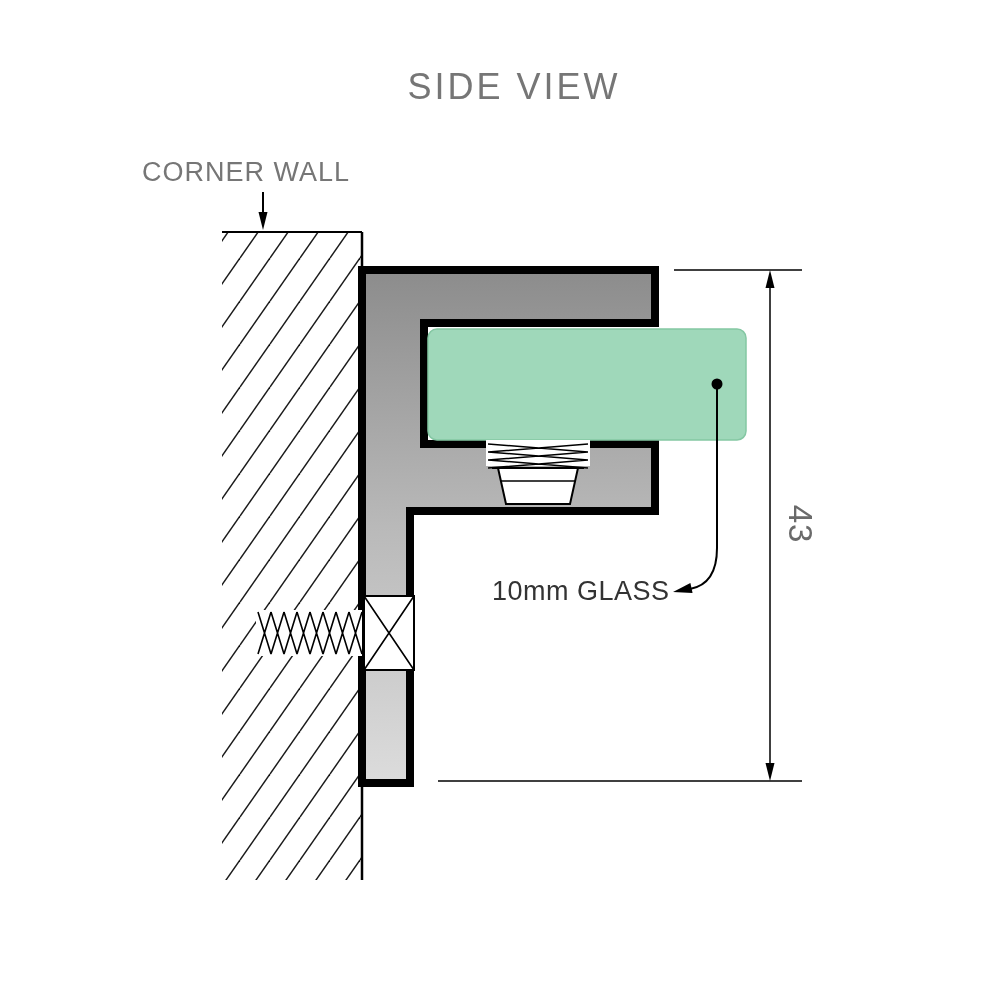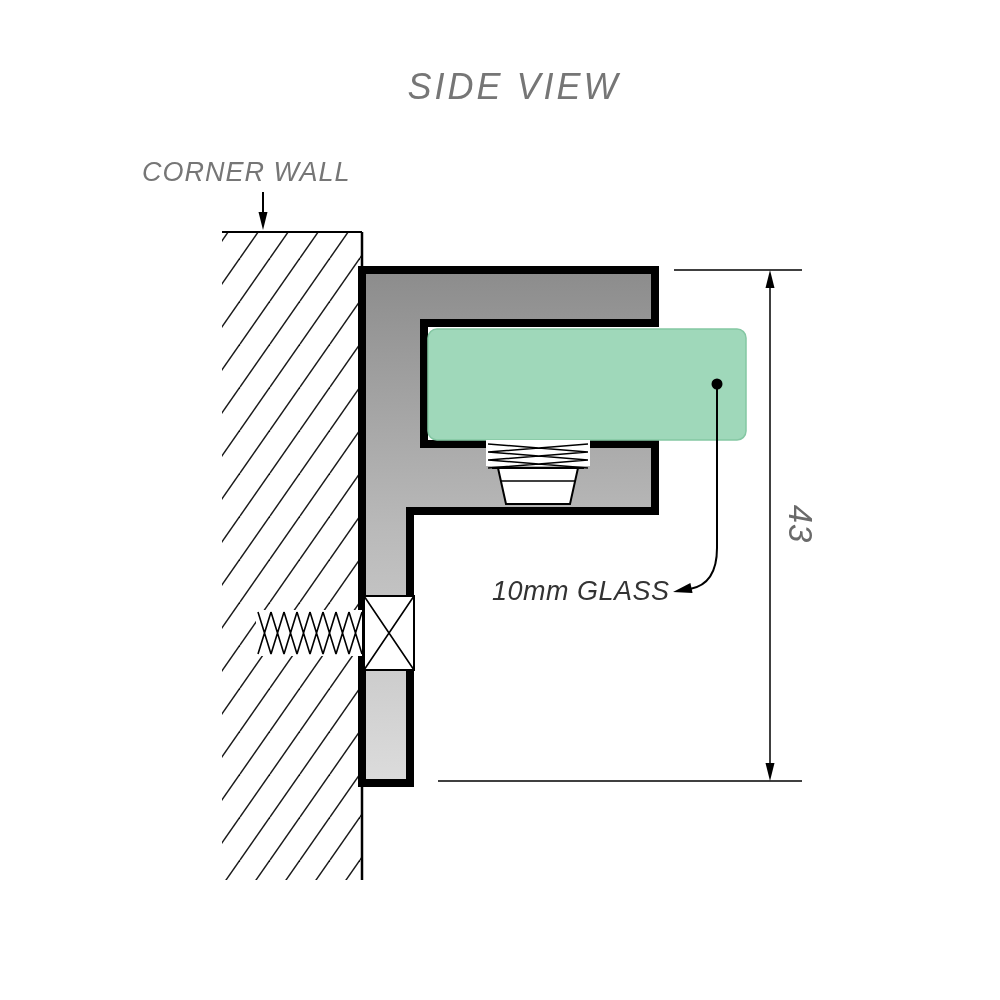--- a/index.html
+++ b/index.html
@@ -8,21 +8,20 @@
     background: #ffffff;
     width: 1000px;
     height: 1000px;
     overflow: hidden;
   }
   .canvas {
     position: relative;
     width: 1000px;
     height: 1000px;
     background: #ffffff;
-    font-style: italic;
   }
   svg { display: block; }
   text {
     font-family: "Liberation Sans", sans-serif;
   }
   .title-text   { font-size: 36px; letter-spacing: 3px; }
   .label-text   { font-size: 27px; letter-spacing: 1px; }
   .glass-text   { font-size: 27px; letter-spacing: 0.5px; }
   .dim-text     { font-size: 33px; letter-spacing: 1px; }
 </style>

